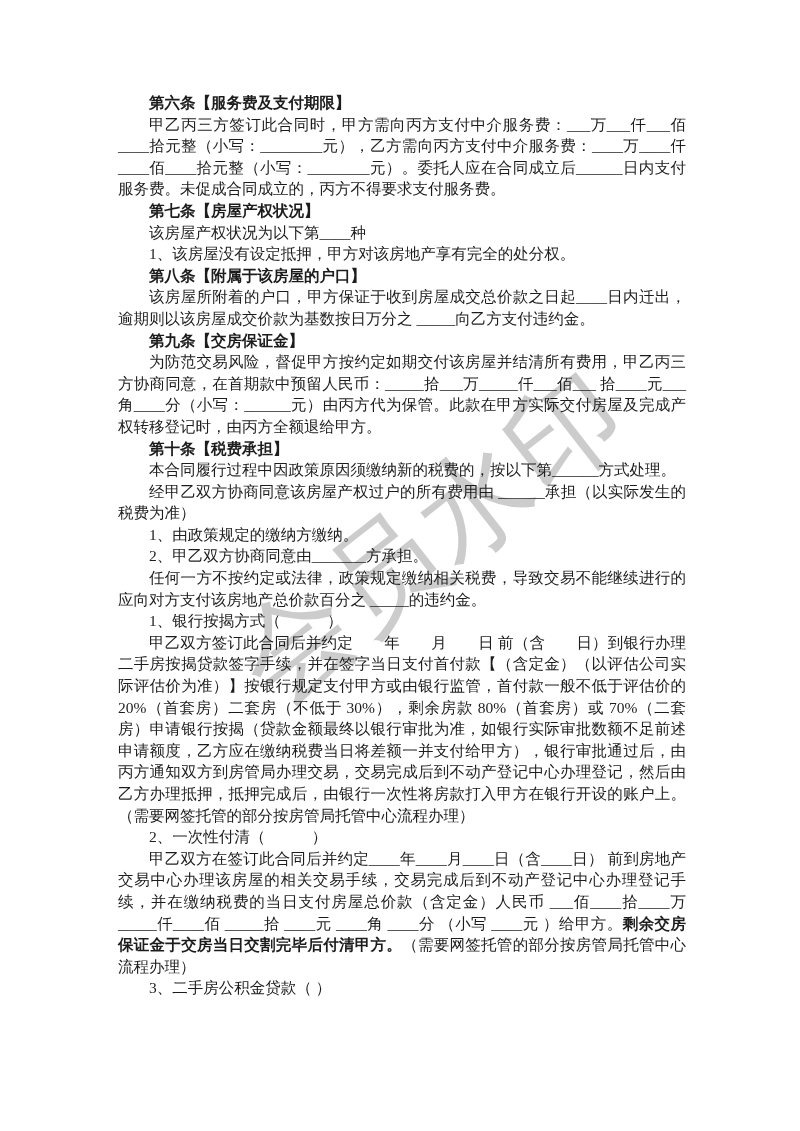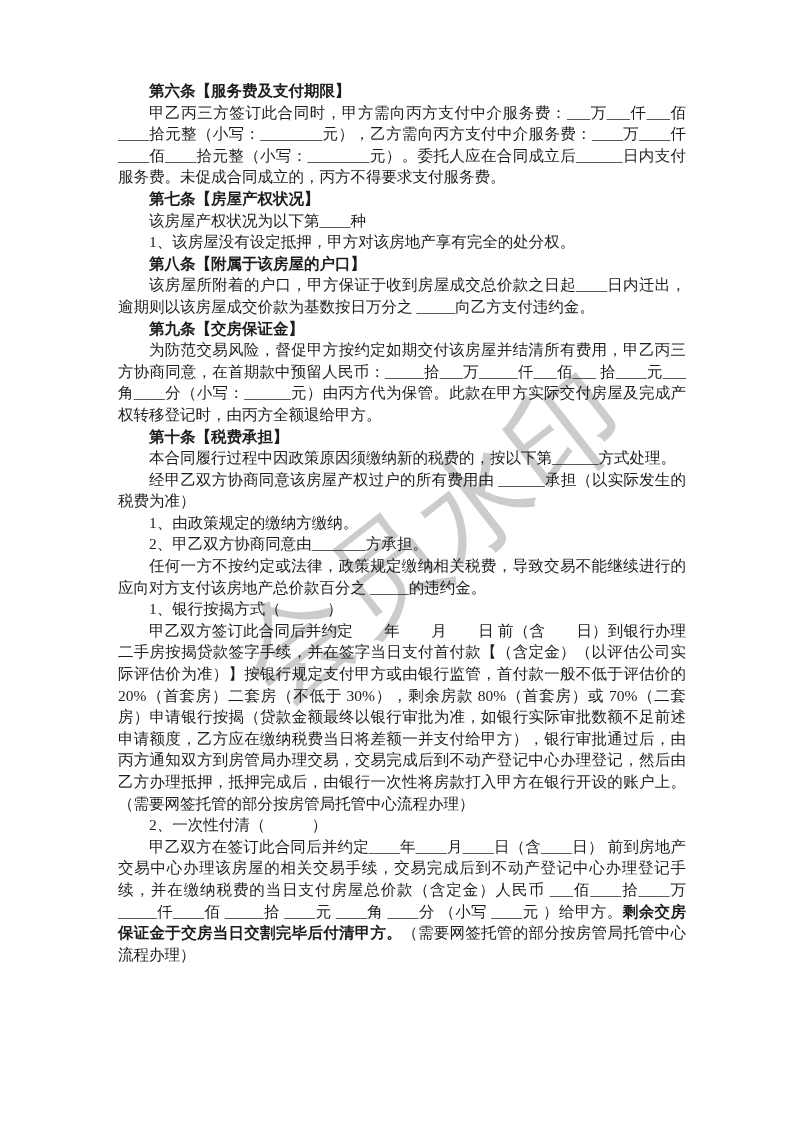--- a/index.html
+++ b/index.html
@@ -9,21 +9,21 @@
     height: 1131px;
     margin: 0 auto;
     background: #ffffff;
     overflow: hidden;
     font-family: "Liberation Serif", "DejaVu Serif", serif;
     color: #1c1c1c;
   }
   .content {
     position: absolute;
     left: 118px;
-    top: 80px;
+    top: 92px;
     width: 568px;
     font-size: 15.5px;
     line-height: 21.6px;
     text-align: justify;
     z-index: 2;
   }
   .content p, .content h3 {
     margin: 0;
     padding: 0;
     text-indent: 2em;
@@ -78,15 +78,16 @@
     <p>经甲乙双方协商同意该房屋产权过户的所有费用由 ______承担（以实际发生的税费为准）</p>
     <p>1、由政策规定的缴纳方缴纳。</p>
     <p>2、甲乙双方协商同意由_______方承担。</p>
     <p>任何一方不按约定或法律，政策规定缴纳相关税费，导致交易不能继续进行的应向对方支付该房地产总价款百分之 _____的违约金。</p>
     <p>1、银行按揭方式（　　　）</p>
     <p>甲乙双方签订此合同后并约定　　年　　月　　日 前（含　　日）到银行办理二手房按揭贷款签字手续，并在签字当日支付首付款【（含定金）（以评估公司实际评估价为准）】按银行规定支付甲方或由银行监管，首付款一般不低于评估价的 20%（首套房）二套房（不低于 30%），剩余房款 80%（首套房）或 70%（二套房）申请银行按揭（贷款金额最终以银行审批为准，如银行实际审批数额不足前述申请额度，乙方应在缴纳税费当日将差额一并支付给甲方），银行审批通过后，由丙方通知双方到房管局办理交易，交易完成后到不动产登记中心办理登记，然后由乙方办理抵押，抵押完成后，由银行一次性将房款打入甲方在银行开设的账户上。（需要网签托管的部分按房管局托管中心流程办理）</p>
     <p>2、一次性付清（　　　）</p>
     <p>
       <span>甲乙双方在签订此合同后并约定____年____月____日（含____日） 前到房地产交易中心办理该房屋的相关交易手续，交易完成后到不动产登记中心办理登记手续，并在缴纳税费的当日支付房屋总价款（含定金）人民币 ___佰____拾____万_____仟____佰 _____拾 ____元 ____角 ____分 （小写 ____元 ）给甲方。</span><span class="bold-run">剩余交房保证金于交房当日交割完毕后付清甲方。</span><span>（需要网签托管的部分按房管局托管中心流程办理）</span>
     </p>
+    <p>3、二手房公积金贷款（  ）</p>
   </div>
 
 </div>
 
 </body></html>

